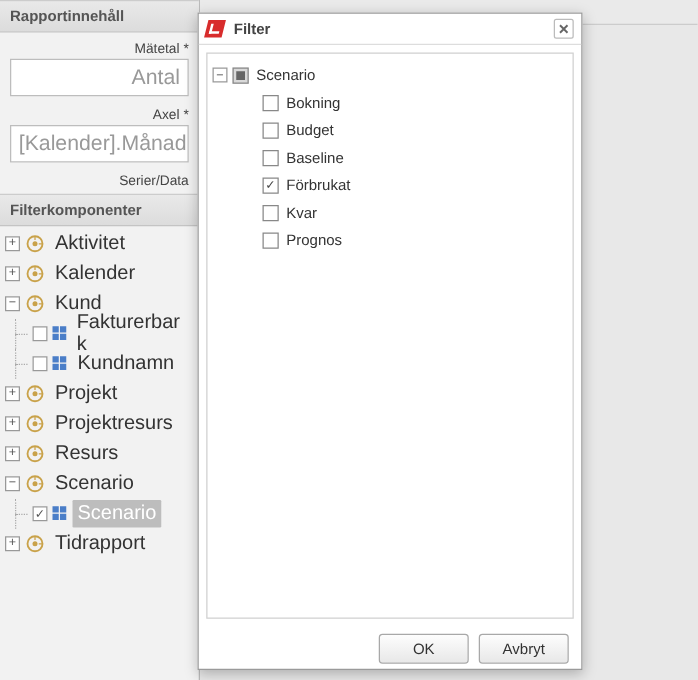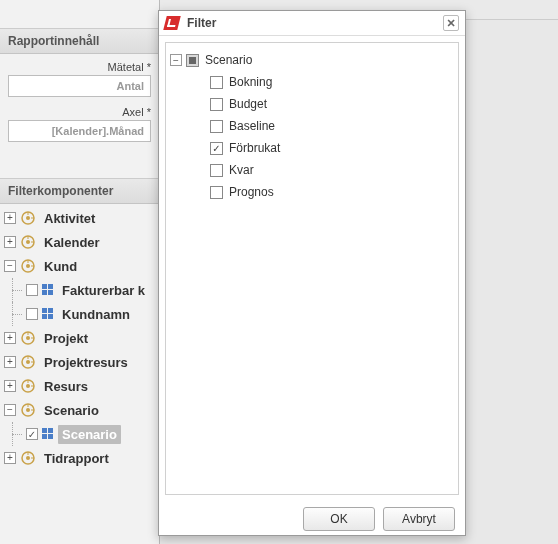--- a/index.html
+++ b/index.html
@@ -23,40 +23,38 @@
     border-right: 1px solid #bbb;
   }
   .panel-header {
     background: linear-gradient(#e9e9e9, #dcdcdc);
     border-top: 1px solid #ccc;
     border-bottom: 1px solid #c4c4c4;
     font-weight: bold;
     font-size: 12px;
     padding: 5px 8px;
     color: #555;
-    margin-top: 28px;
   }
   .field-group {
     padding: 4px 8px 2px 8px;
     text-align: right;
   }
   .field-label {
     font-size: 11px;
     color: #444;
     padding: 3px 0 2px 0;
   }
   .field-box {
     background: #fff;
     border: 1px solid #bdbdbd;
     padding: 4px 6px;
     color: #999;
-    font-size: 11px;
+    font-size: 17px;
     min-height: 22px;
     width: 100%;
-    font-weight: bold;
   }
   .tree {
     padding: 2px 0 0 0;
   }
   .tree-row {
     display: flex;
     align-items: center;
     height: 24px;
     padding-left: 4px;
   }
@@ -93,25 +91,24 @@
   .mini-check {
     width: 12px; height: 12px;
     border: 1px solid #999;
     background: #fff;
     margin-right: 2px;
     display: inline-flex;
     align-items:center; justify-content:center;
     font-size: 10px; color:#555;
   }
   .node-label {
-    font-size: 13px;
+    font-size: 16px;
     color: #333;
     padding: 2px 4px;
     border-radius: 1px;
-    font-weight: bold;
   }
   .node-label.selected {
     background: #bdbdbd;
     color: #fff;
   }
   .dots {
     width: 22px;
     height: 24px;
     display:inline-block;
     position:relative;
@@ -243,20 +240,21 @@
   <div id="fields-container">
       <div class="field-group">
         <div class="field-label">Mätetal *</div>
         <div class="field-box">Antal</div>
       </div>
       <div class="field-group">
         <div class="field-label">Axel *</div>
         <div class="field-box">[Kalender].Månad</div>
       </div>
       <div class="field-group">
+        <div class="field-label">Serier/Data</div>
       </div>
     </div>
 
   <div class="panel-header">Filterkomponenter</div>
 
   <div class="tree" id="left-tree">
       <div class="tree-row">
         <span class="toggle">+</span>
         <span class="node-icon dim-icon">
           <svg viewBox="0 0 16 16">

